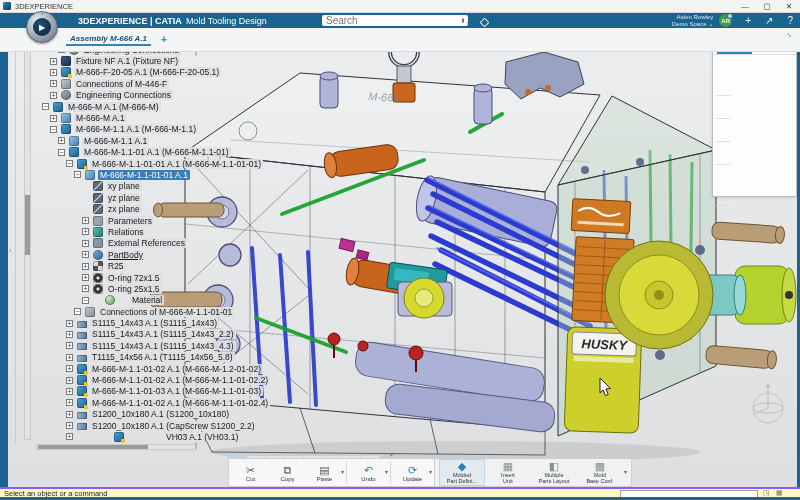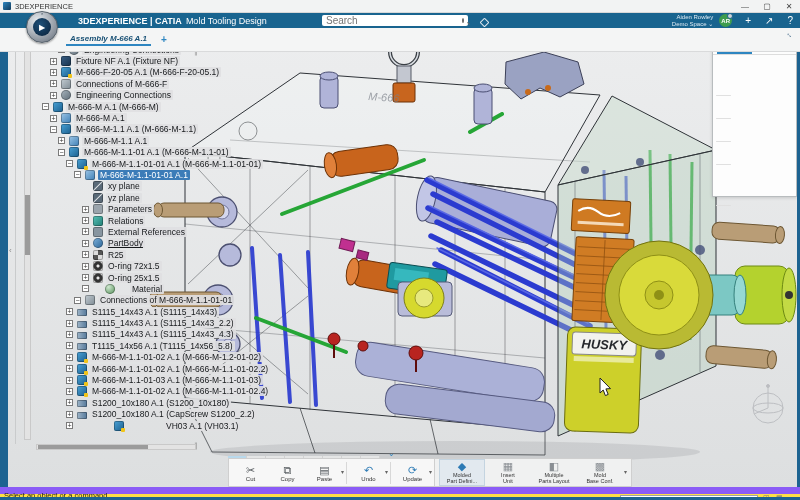--- a/index.html
+++ b/index.html
@@ -100,21 +100,21 @@
   .bbtn.vsep { width:1px; padding:0; background:#d8d8d8; height:22px; margin:0 3px; }
   .bbtn2 { width:46px; display:flex; flex-direction:column; align-items:center; justify-content:center; height:27px; position:relative; }
   .bbtn2 .bic { font-size:11px; line-height:11px; color:#8a8f94; }
   .bbtn2.blue .bic { color:#2e7bb5; }
   .bbtn2 .blb { font-size:5.5px; color:#333; line-height:6px; white-space:nowrap; }
   .bbtn2.hl { background:#e2e9ef; border:1px solid #c4d4e0; }
   .bbtn2.dd::after { content:"▾"; position:absolute; right:-4px; top:9px; font-size:6px; color:#666; }
   #bgroup2 { display:flex; background:#f0f1f1; border:1px solid #cfcfcf; border-left:none; height:29px; align-items:center; padding:0 8px 0 4px; }
 
   
-  #statusbar { left:0; top:487px; width:800px; height:10px; background:#fde047; border-top:7px solid #8b5cf6; z-index:58; display:flex; align-items:center; }
+  #statusbar { left:0; top:487px; width:800px; height:10px; background:#fef9c3; border-top:2px solid #8b5cf6; z-index:58; display:flex; align-items:center; }
   #statusbar .smsg { font-size:7.5px; color:#222; margin-left:4px; }
   #cmdinput { position:absolute; left:620px; top:1px; width:138px; height:8px; border:1px solid #9aa0a4; background:#fff; font-size:6px; font-family:inherit; padding:0 2px; }
   #statusbar .sico { position:absolute; font-size:7px; color:#777; top:0px; }
 
   #viewport-svg { left:0; top:0; z-index:5; }
 </style>
 </head>
 <body>
 <div id="stage">
 
@@ -370,21 +370,21 @@
       <span class="tlabel">Fixture NF A.1 (Fixture NF)</span>
     </div>
       <div class="trow" style="padding-left: 16px;">
       <span class="exp plus"></span>
       <span class="ti ti-prod2"></span>
       <span class="tlabel">M-666-F-20-05 A.1 (M-666-F-20-05.1)</span>
     </div>
       <div class="trow" style="padding-left: 16px;">
       <span class="exp plus"></span>
       <span class="ti ti-conn"></span>
-      <span class="tlabel">Connections of M-666-F</span>
+      <span class="tlabel">Connections of M-446-F</span>
     </div>
       <div class="trow" style="padding-left: 16px;">
       <span class="exp plus"></span>
       <span class="ti ti-eng"></span>
       <span class="tlabel">Engineering Connections</span>
     </div>
       <div class="trow" style="padding-left: 8px;">
       <span class="exp minus"></span>
       <span class="ti ti-prod"></span>
       <span class="tlabel">M-666-M A.1 (M-666-M)</span>
@@ -421,20 +421,25 @@
     </div>
       <div class="trow" style="padding-left: 48px;">
       <span class="exp none"></span>
       <span class="ti ti-plane"></span>
       <span class="tlabel">xy plane</span>
     </div>
       <div class="trow" style="padding-left: 48px;">
       <span class="exp none"></span>
       <span class="ti ti-plane"></span>
       <span class="tlabel">yz plane</span>
+    </div>
+      <div class="trow" style="padding-left: 48px;">
+      <span class="exp none"></span>
+      <span class="ti ti-plane"></span>
+      <span class="tlabel">zx plane</span>
     </div>
       <div class="trow" style="padding-left: 48px;">
       <span class="exp plus"></span>
       <span class="ti ti-param"></span>
       <span class="tlabel">Parameters</span>
     </div>
       <div class="trow" style="padding-left: 48px;">
       <span class="exp plus"></span>
       <span class="ti ti-rel"></span>
       <span class="tlabel">Relations</span>

